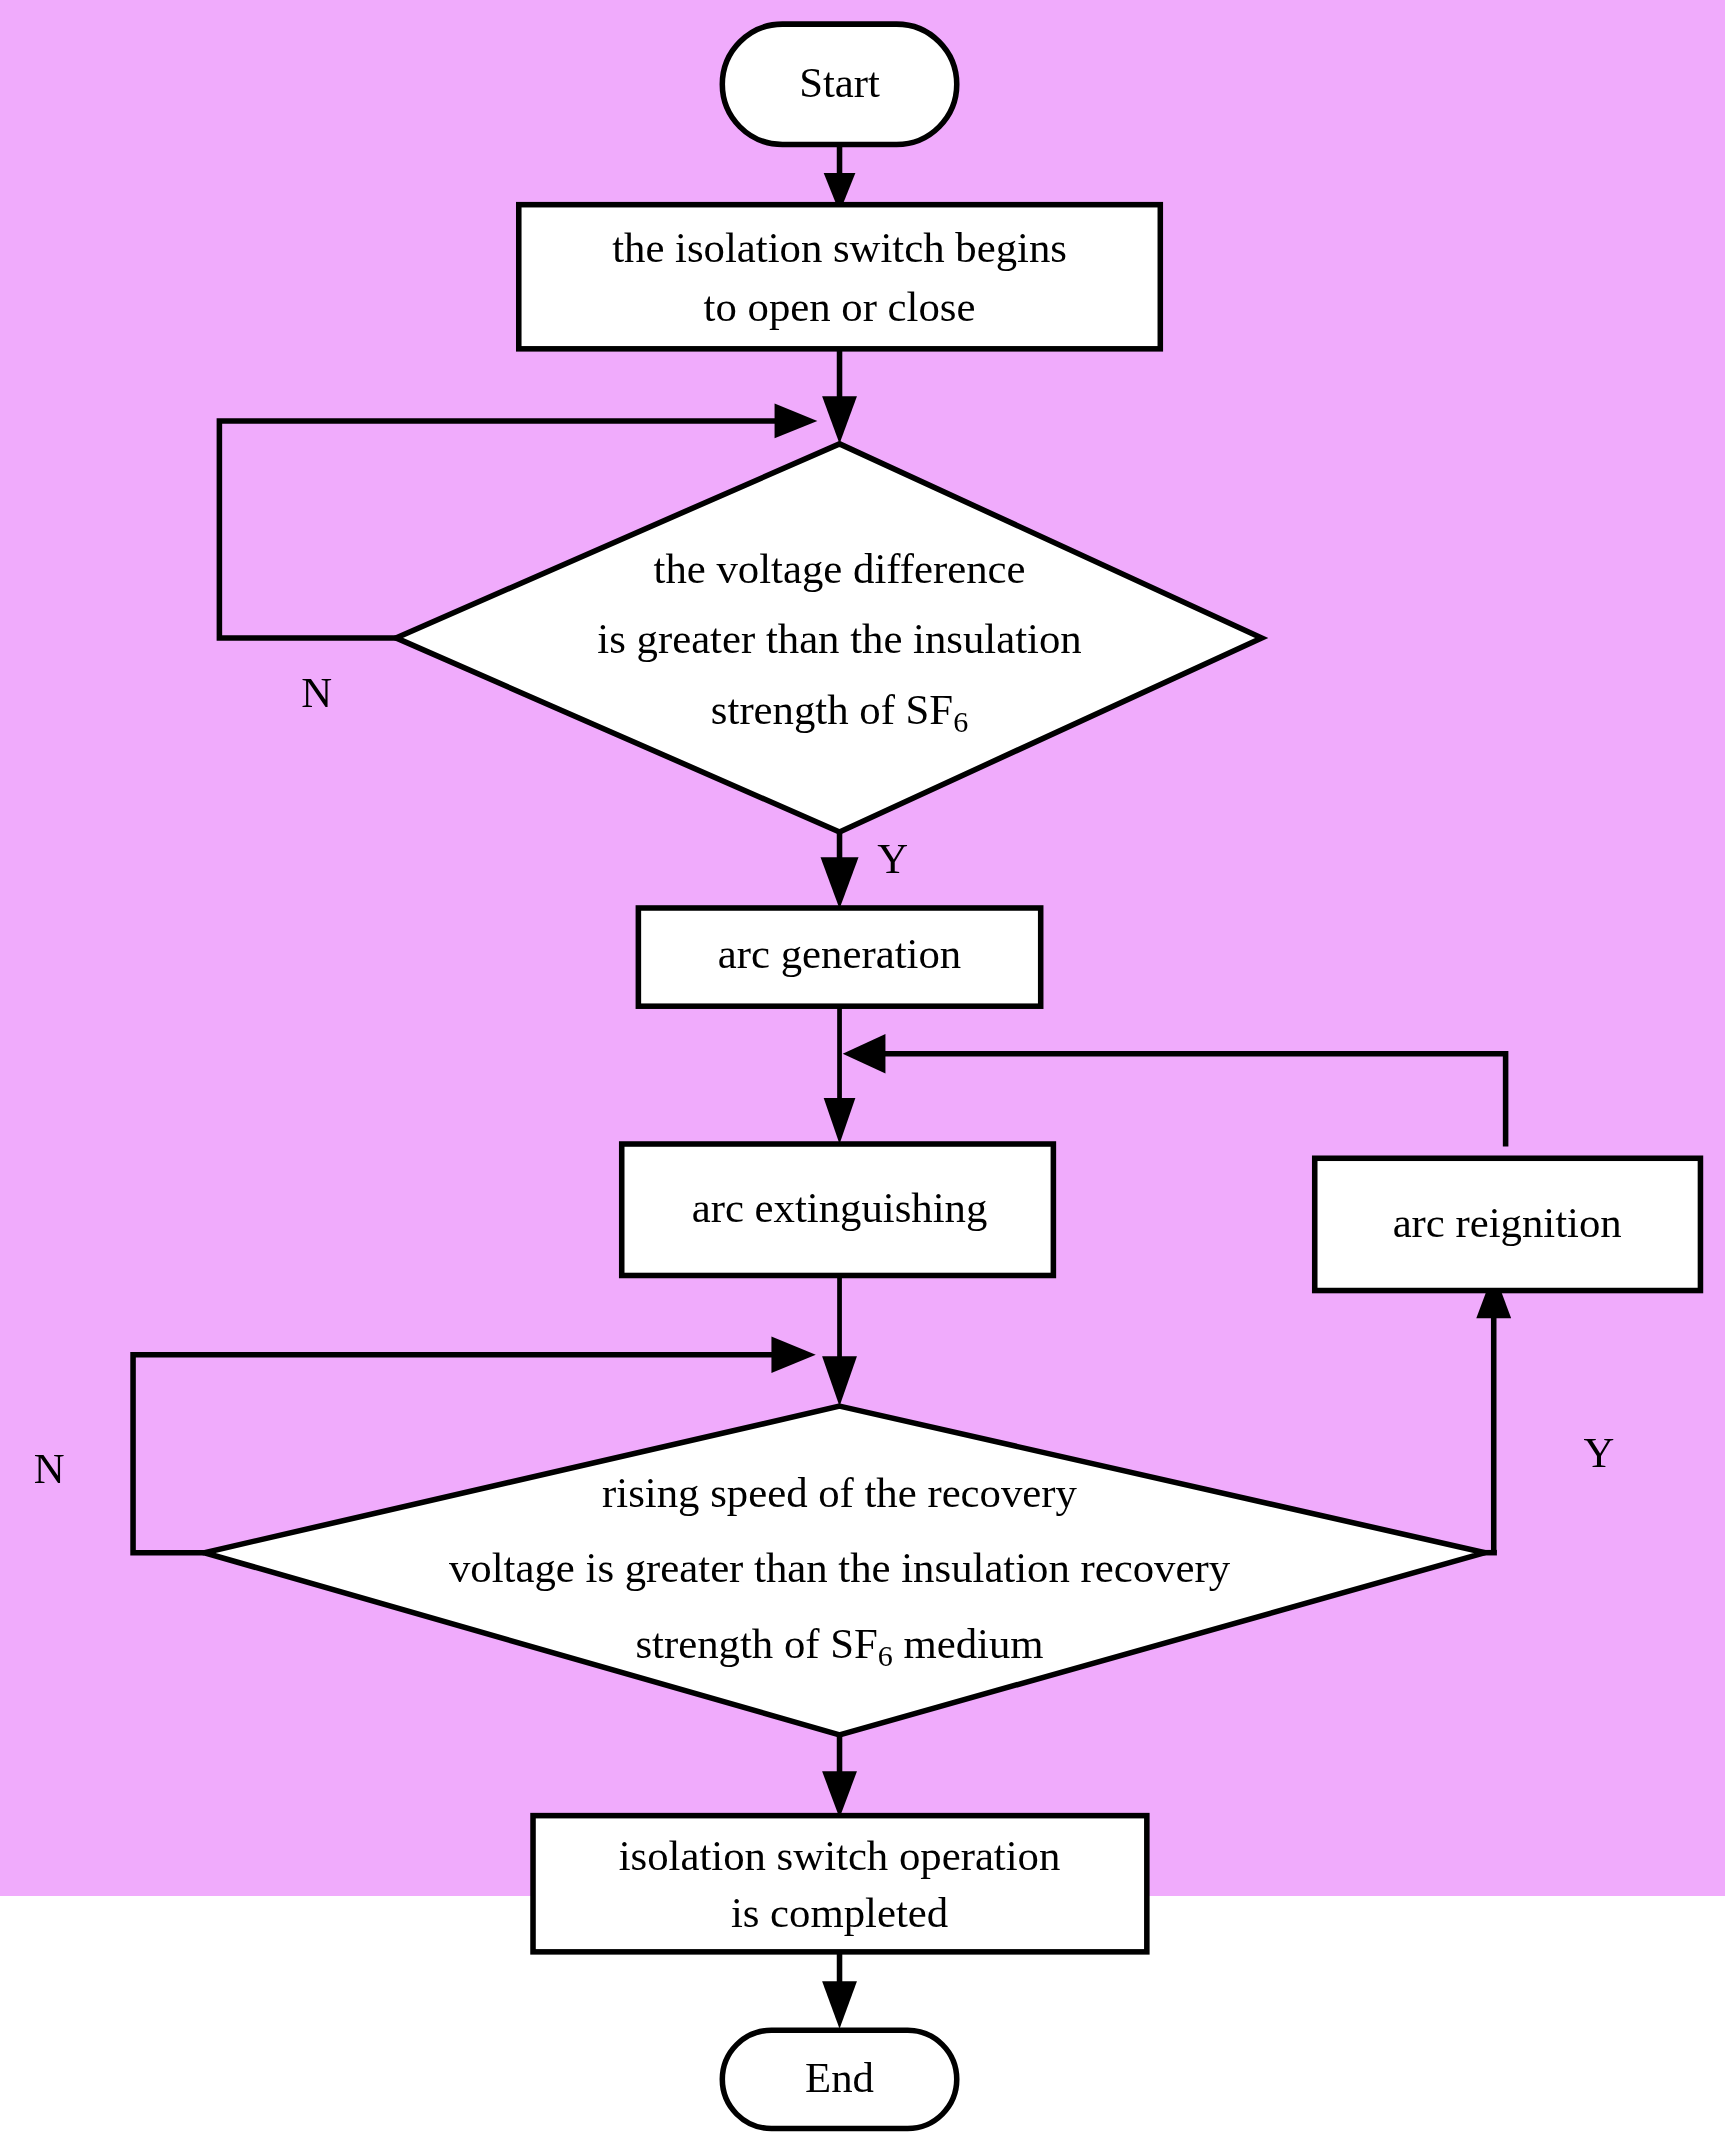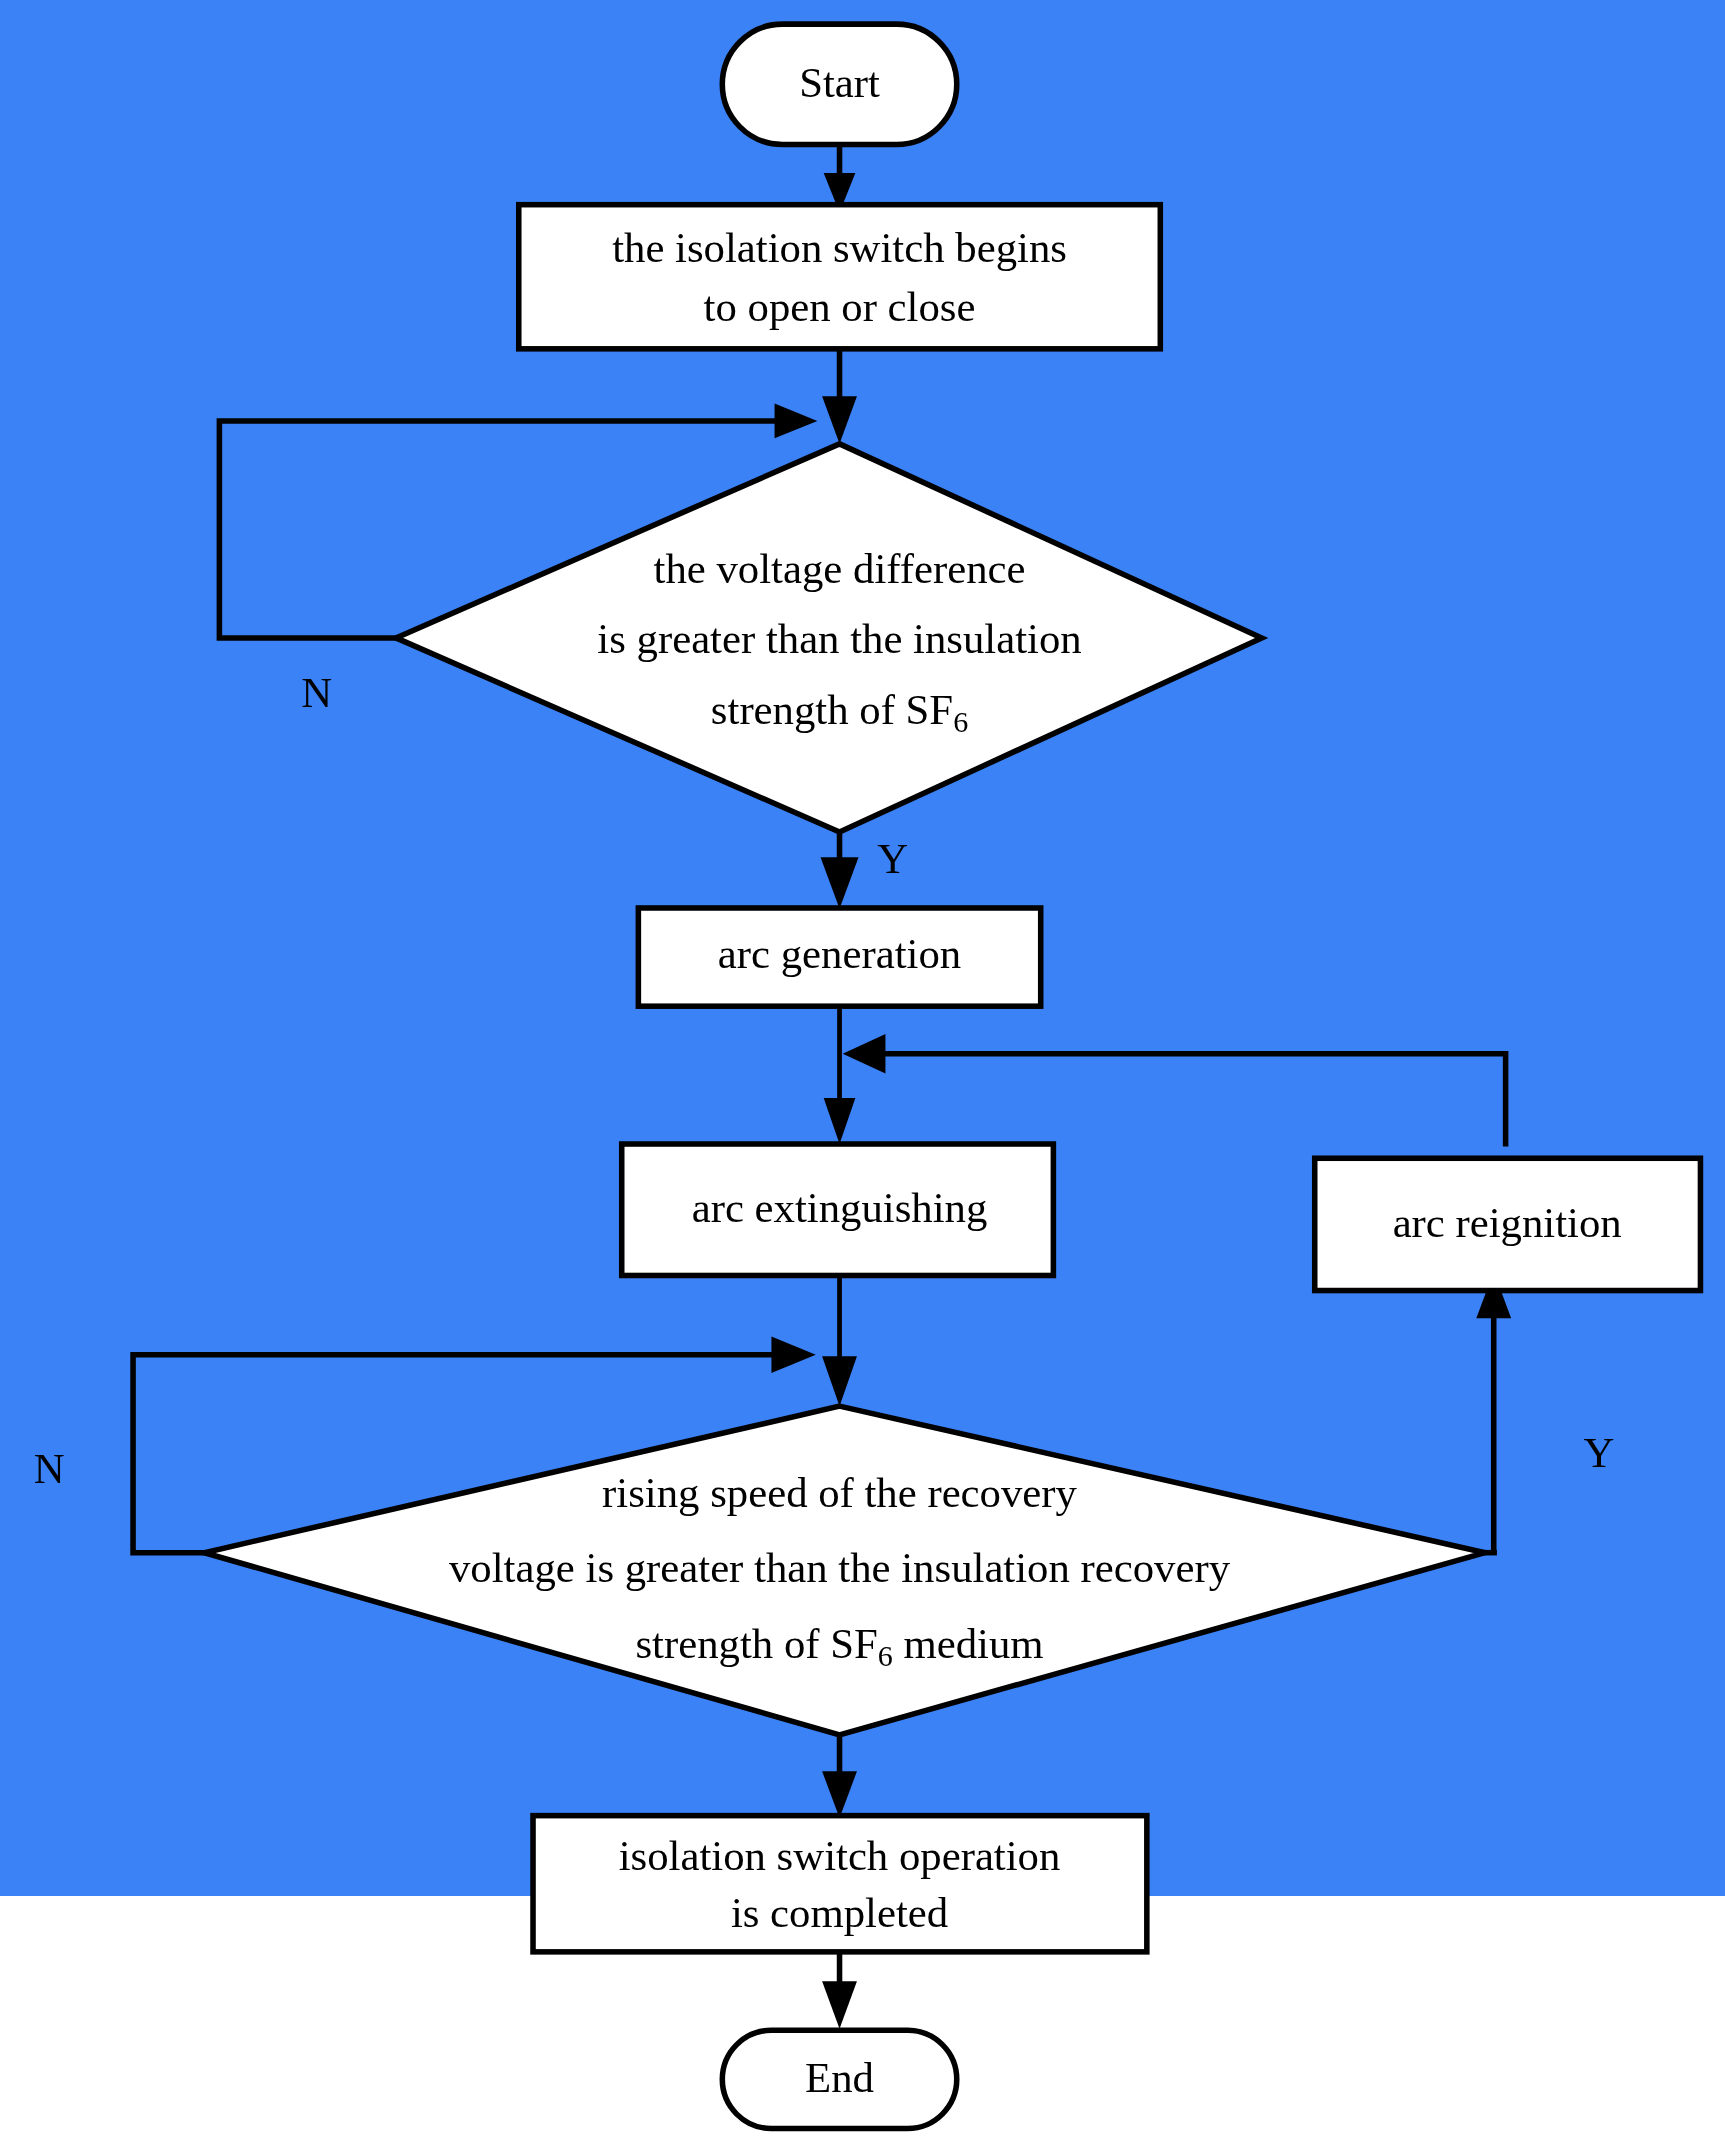--- a/index.html
+++ b/index.html
@@ -9,21 +9,21 @@
   }
   body {
     width: 1725px;
     height: 2151px;
     font-family: "Liberation Serif", "DejaVu Serif", serif;
   }
   #flow-root {
     position: relative;
     width: 1725px;
     height: 1896px;
-    background: #3b82f6;
+    background: #f0abfc;
   }
   svg.flow-canvas {
     display: block;
     width: 1725px;
     height: 2151px;
   }
   .shape-stroke {
     fill: #ffffff;
     stroke: #000000;
     stroke-width: 7;

